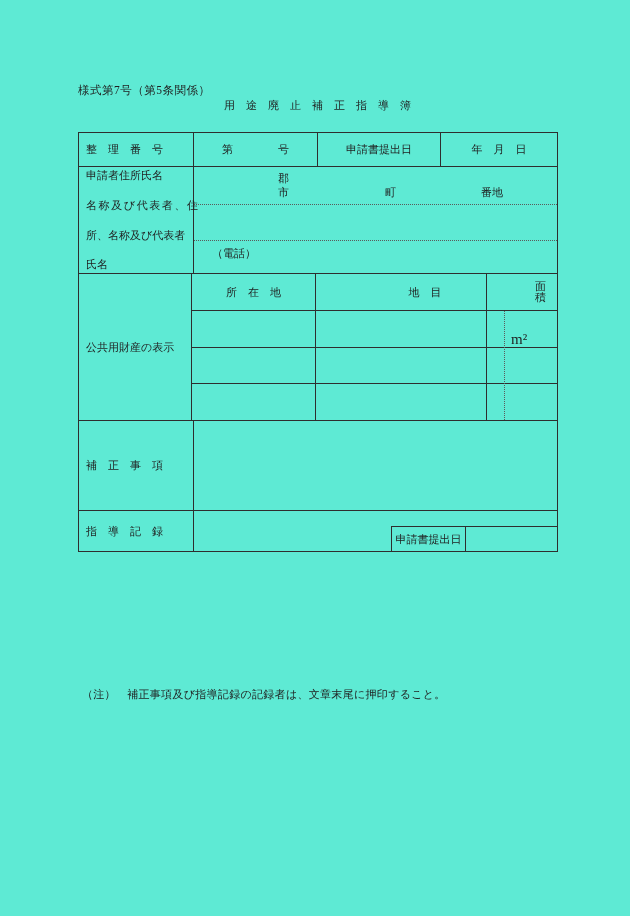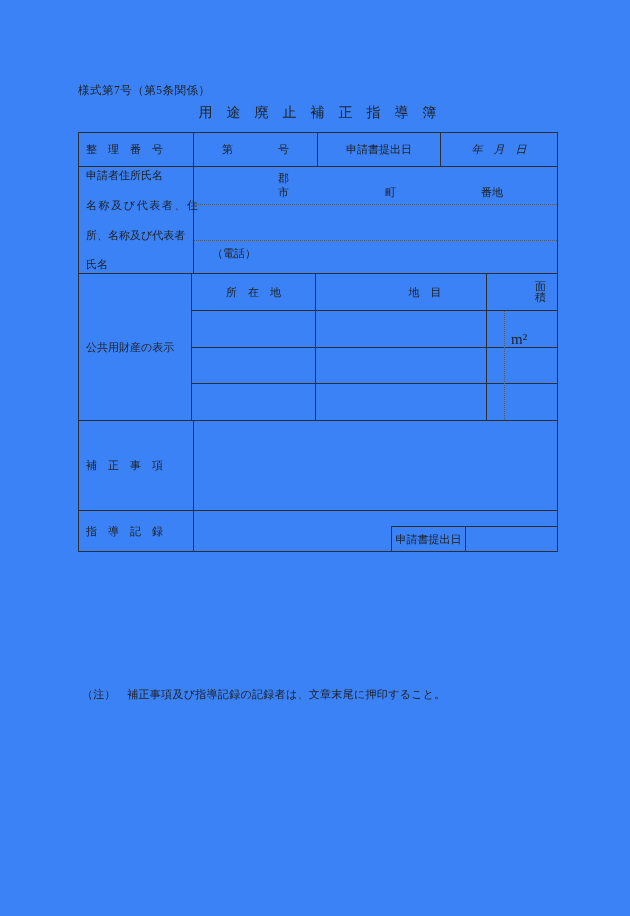--- a/index.html
+++ b/index.html
@@ -1,42 +1,42 @@
 <!DOCTYPE html>
 <html><head>
 <meta charset="utf-8">
 <style>
   * { margin:0; padding:0; box-sizing:border-box; }
   html,body { background:#ffffff; }
   .sheet {
     position:relative;
     width:630px; height:916px;
-    background:#3b82f6;
+    background:#5eead4;
     font-family:"Liberation Serif","DejaVu Serif",serif;
     color:#1f1f1f;
     font-size:11px;
     line-height:1;
   }
   .form-ref { position:absolute; left:78px; top:85px; font-size:11.5px; letter-spacing:0.5px; }
-  .doc-title { position:absolute; left:78px; top:106px; width:479px; text-align:center; font-size:14px; }
+  .doc-title { position:absolute; left:78px; top:100px; width:479px; text-align:center; font-size:11px; }
   
   .ftable {
     position:absolute; left:78px; top:132px;
     width:480px; height:420px;
     border:1.5px solid #2e2e2e;
     display:flex; flex-direction:column;
   }
   .frow { display:flex; border-bottom:1px solid #2e2e2e; position:relative; }
   .frow.last { border-bottom:none; flex:1;text-align:right; }
   .r1 { height:34px; }
   .r2 { height:107px; }
   .r3 { height:147px; }
   .r4 { height:90px; }
   .cell { border-right:1px solid #2e2e2e; display:flex; align-items:center; position:relative; }
-  .cell.end { border-right:none;font-style:italic; }
+  .cell.end { border-right:none; }
   .c1 { width:115px; }
   .c2 { width:124px; }
   .c3 { width:123px; }
   .c4 { flex:1; }
   .rest { flex:1; position:relative; }
   .center { justify-content:center; text-align:center; }
   .stub { padding-left:7px; }
   
   .serial-gap { display:flex; width:100%; justify-content:space-between; padding:0 28px; }
   

